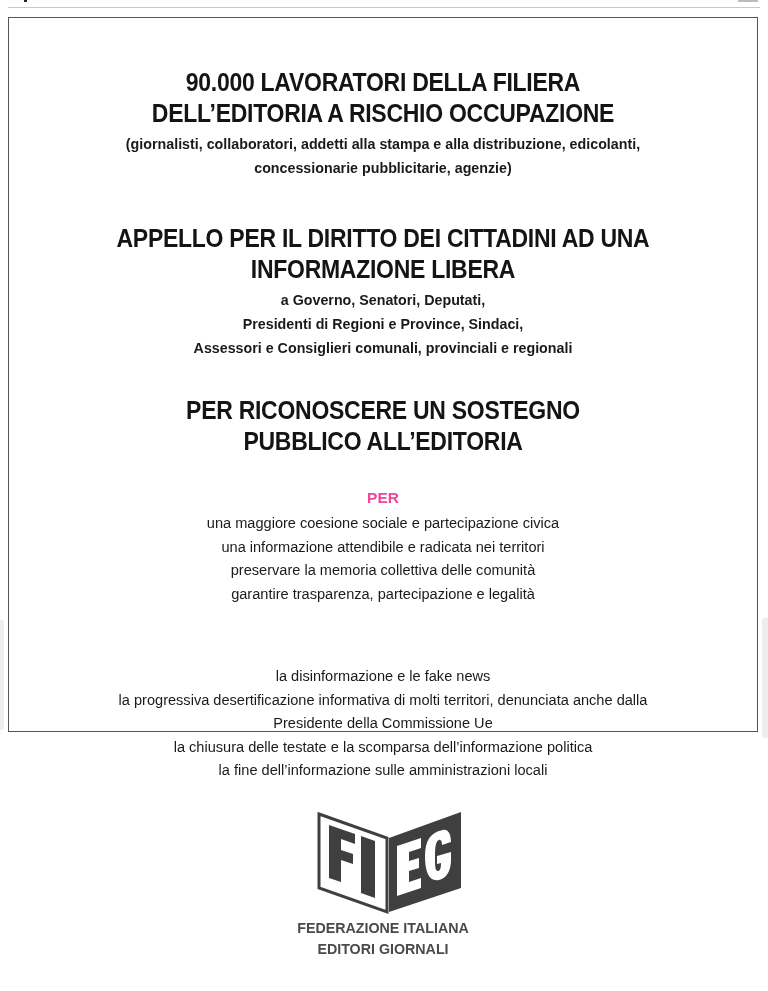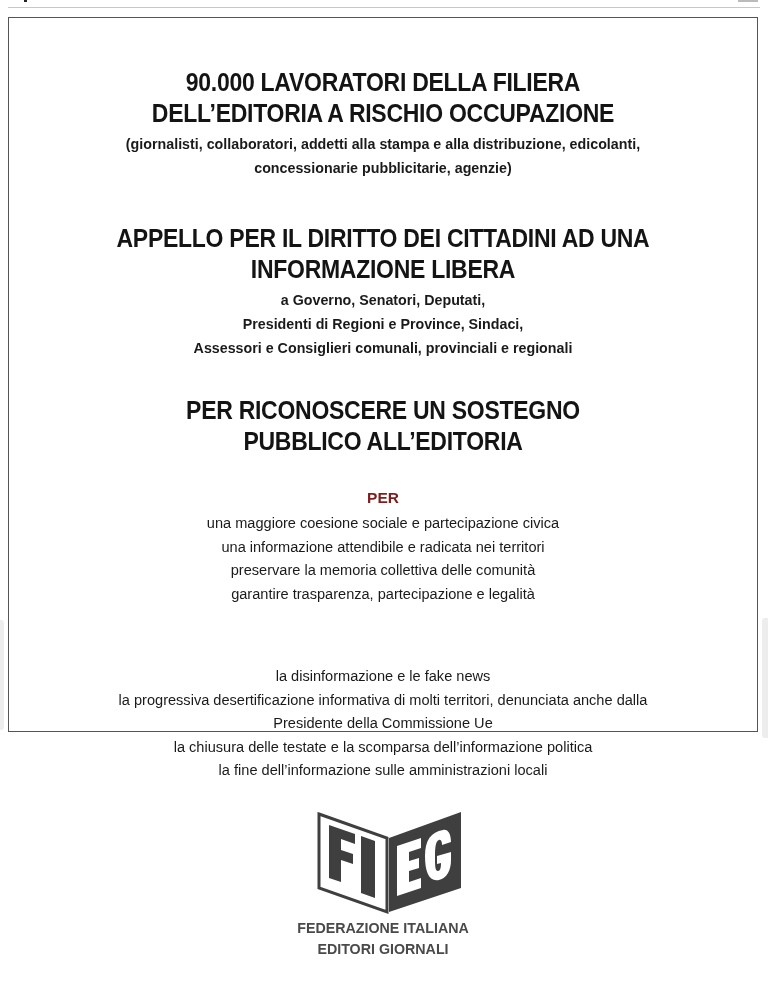--- a/index.html
+++ b/index.html
@@ -100,21 +100,21 @@
     transform: scaleX(0.94);
     transform-origin: center;
   }
   .section-label {
     position: absolute;
     left: 0;
     right: 0;
     font-weight: bold;
     font-size: 15.5px;
     line-height: 20px;
-    color: #7f1d1d;
+    color: #ec4899;
   }
   .line { display: block; white-space: nowrap; }
 
   .logo {
     position: absolute;
     left: 306px;
     top: 790px;
     width: 150px;
     height: 108px;
   }

